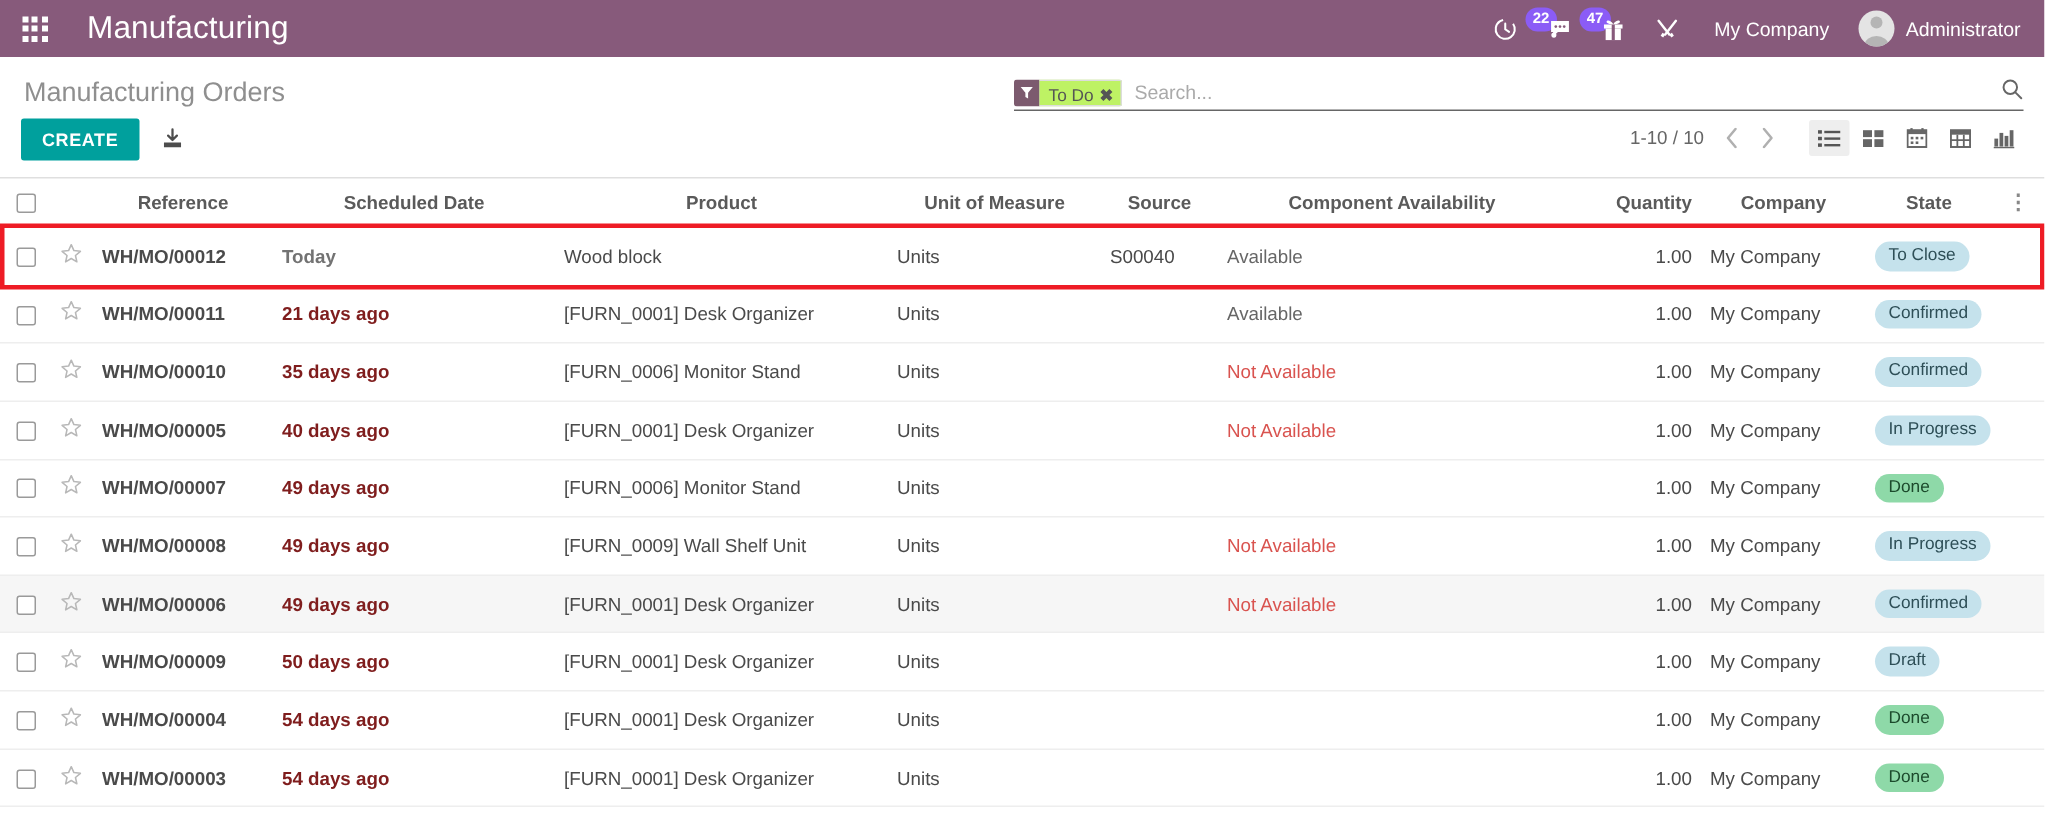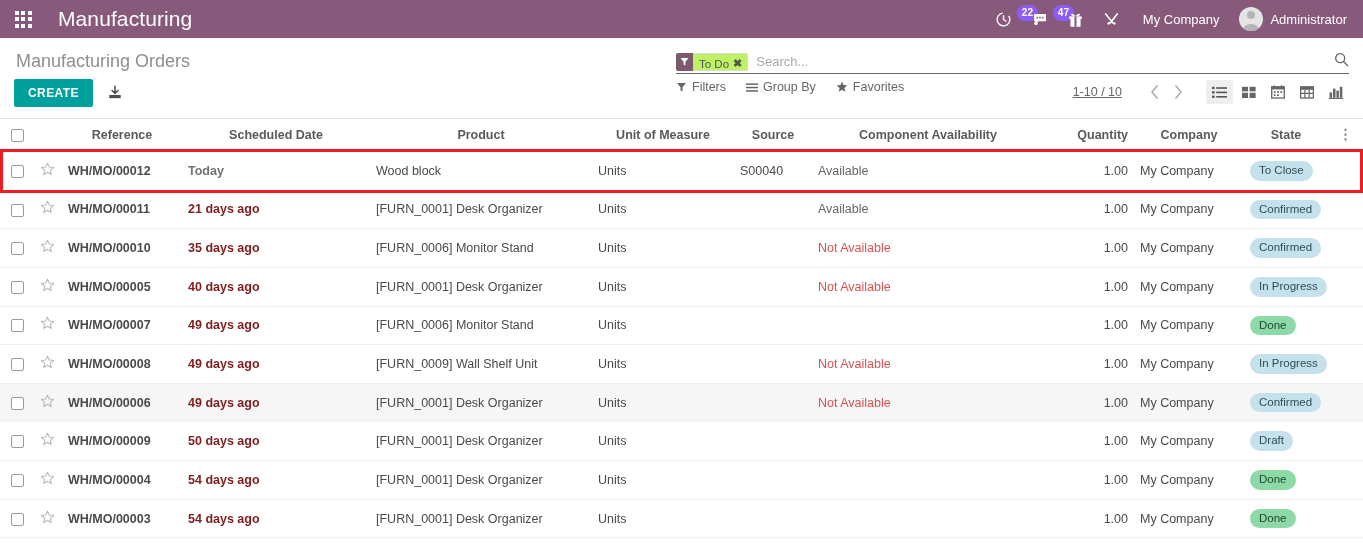--- a/index.html
+++ b/index.html
@@ -151,21 +151,21 @@
   }
   .filter-btn {
     display: flex; align-items: center; gap: 5px;
     font-size: 12.5px; color: #666666; cursor: pointer; white-space: nowrap;
   }
 
   .pager-group {
     position: absolute; right: 14px; top: 8px;
     display: flex; align-items: center; gap: 0px;
   }
-  .pager-text { font-size: 12.5px; color: #666666; margin-right: 20px; white-space: nowrap; text-decoration: underline; }
+  .pager-text { font-size: 12.5px; color: #666666; margin-right: 6px; white-space: nowrap; }
   .pager-arrow {
     width: 24px; height: 22px; display: flex; align-items: center; justify-content: center;
     color: #b0b0b0; cursor: pointer; font-size: 16px;
   }
   .view-switcher { display: flex; align-items: center; margin-left: 16px; gap: 2px; }
   .view-btn {
     width: 27px; height: 24px;
     display: flex; align-items: center; justify-content: center;
     cursor: pointer; border-radius: 2px; color: #666666;
   }
@@ -325,42 +325,20 @@
 
   <div class="cp-row2">
     <button class="btn-create">CREATE</button>
     <span class="btn-import">
       <svg width="16" height="16" viewBox="0 0 18 18">
         <path d="M9 1.5 V8.6 M5.7 6.1 L9 9.4 L12.3 6.1" stroke="#4d4d4d" stroke-width="1.7" fill="none" stroke-linecap="round" stroke-linejoin="round"></path>
         <path d="M2.6 11.2 h12.8 v3.6 H2.6 z" fill="#4d4d4d"></path>
       </svg>
     </span>
 
-    <div class="filter-group">
-      <span class="filter-btn">
-        <svg width="11" height="11" viewBox="0 0 10 11">
-            <path d="M0.5 1h9L6 5.3v4.2L4 8.4V5.3z" fill="#666666"></path>
-          </svg>
-        <span>Filters</span>
-      </span>
-      <span class="filter-btn">
-        <svg width="12" height="11" viewBox="0 0 12 11">
-          <rect x="0" y="1.4" width="12" height="1.5" fill="#666666"></rect>
-          <rect x="0" y="4.8" width="12" height="1.5" fill="#666666"></rect>
-          <rect x="0" y="8.2" width="12" height="1.5" fill="#666666"></rect>
-        </svg>
-        <span>Group By</span>
-      </span>
-      <span class="filter-btn">
-        <svg width="12" height="12" viewBox="0 0 12 12">
-          <path d="M6 0.6 L7.5 4.1 L11.3 4.4 L8.4 6.9 L9.3 10.7 L6 8.7 L2.7 10.7 L3.6 6.9 L0.7 4.4 L4.5 4.1 z" fill="#666666"></path>
-        </svg>
-        <span>Favorites</span>
-      </span>
-    </div>
 
     <div class="pager-group">
       <span class="pager-text">1-10 / 10</span>
       <span class="pager-arrow">
         <svg width="9" height="14" viewBox="0 0 9 14" fill="none">
           <path d="M7 1 L2 7 L7 13" stroke="#b0b0b0" stroke-width="1.7" stroke-linecap="round" stroke-linejoin="round"></path>
         </svg>
       </span>
       <span class="pager-arrow">
         <svg width="9" height="14" viewBox="0 0 9 14" fill="none">

